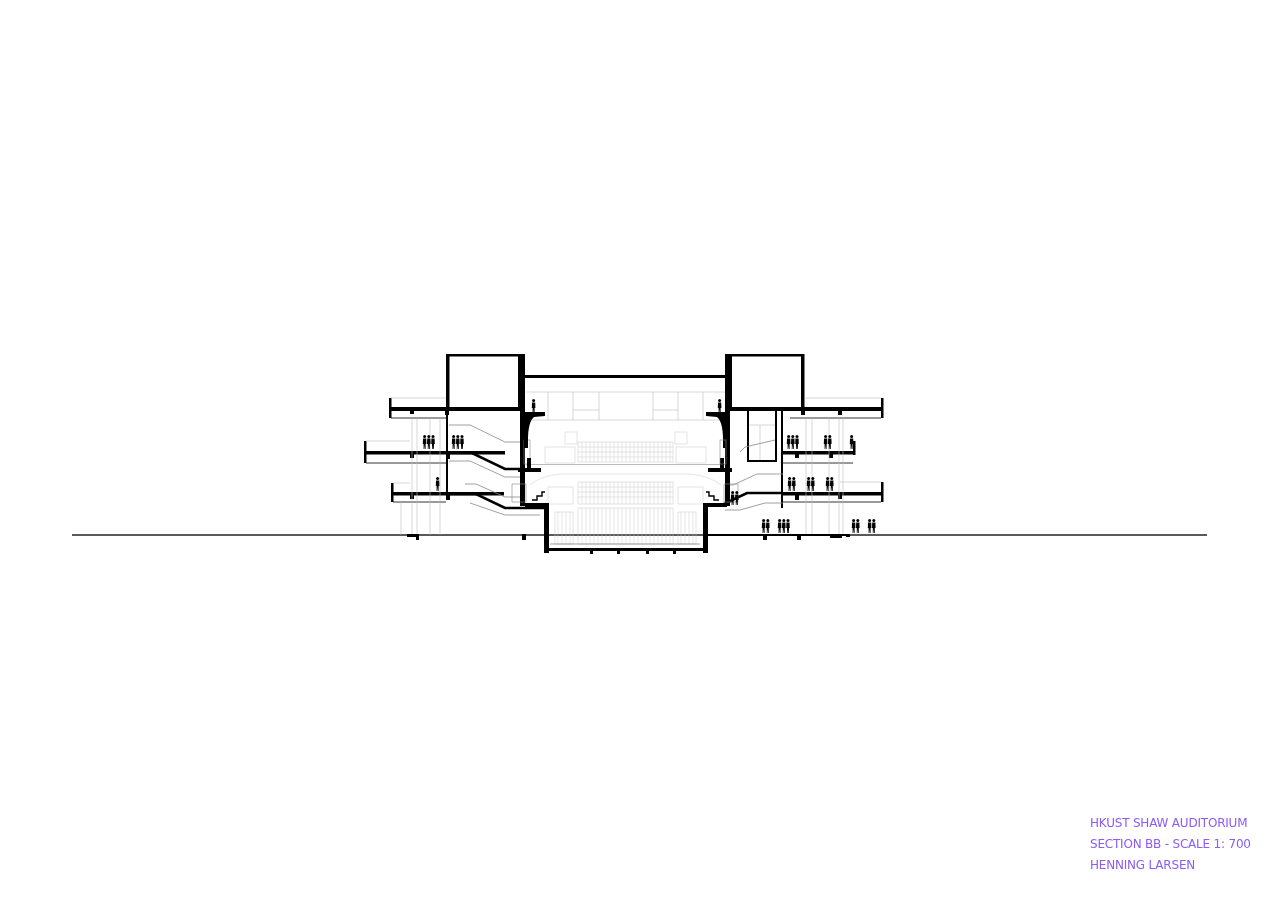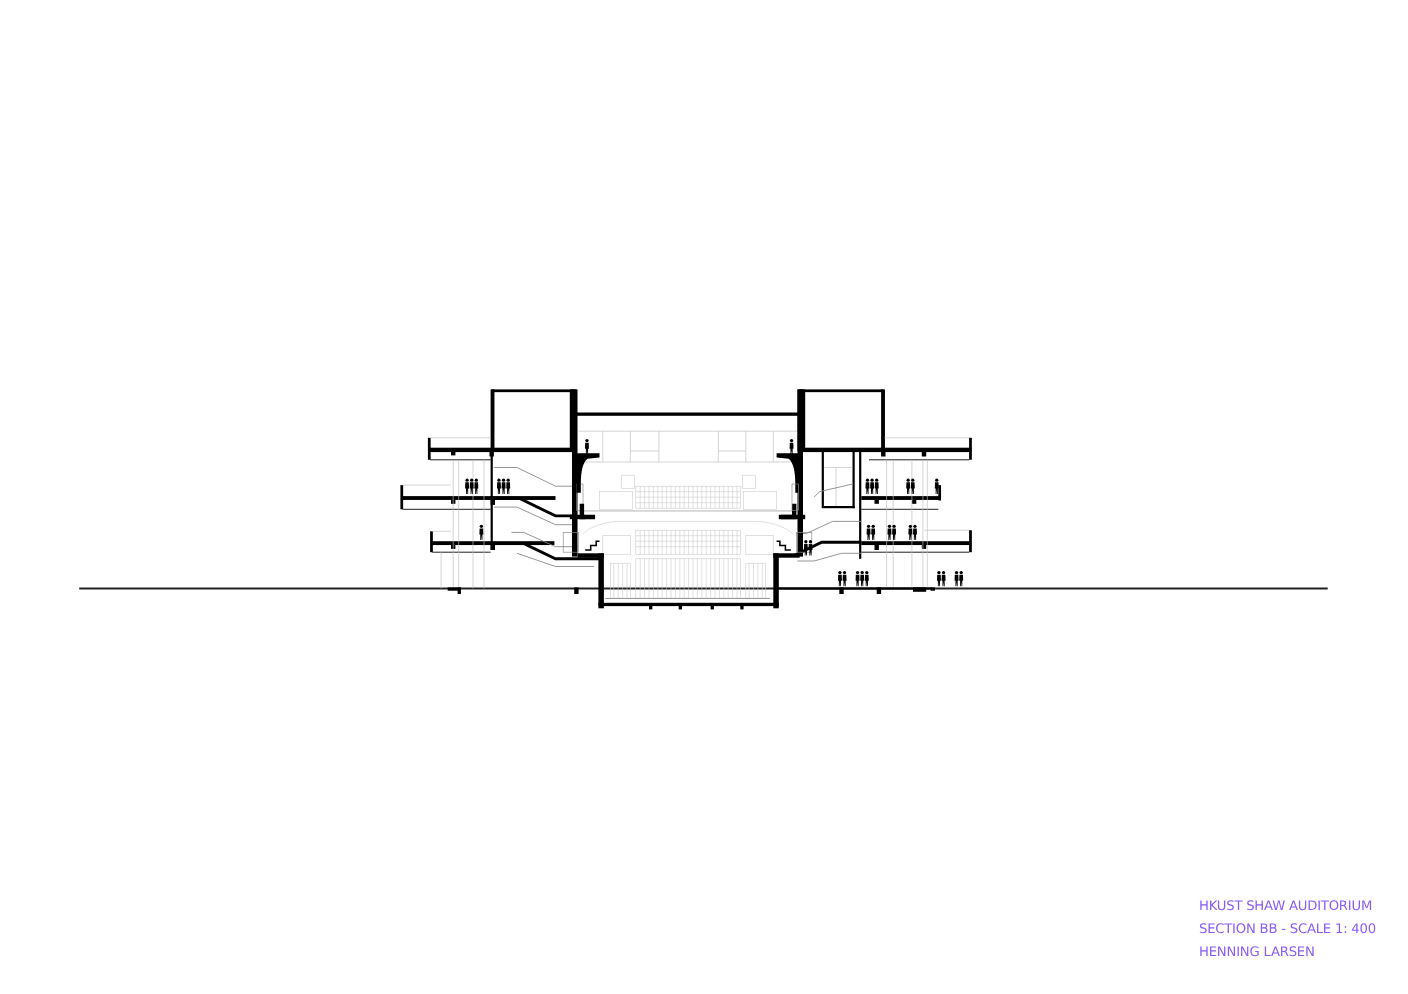--- a/index.html
+++ b/index.html
@@ -322,15 +322,15 @@
       </g>
       <g>
         <circle cx="873.8000000000001" cy="520.5" r="1.5" fill="#000"></circle>
         <path d="M872.2,522.5 L875.4000000000001,522.5 L875.6,528 L874.8000000000001,528 L874.8000000000001,533 L874.1,533 L873.8000000000001,529 L873.5,533 L872.8000000000001,533 L872.8000000000001,528 L872,528 Z" fill="#000"></path>
       </g>
     </g>
 </svg>
 
 <div class="title-block">
   <div>HKUST SHAW AUDITORIUM</div>
-  <div>SECTION BB - SCALE 1: 400</div>
+  <div>SECTION BB - SCALE 1: 700</div>
   <div>HENNING LARSEN</div>
 </div>
 
 </body></html>

